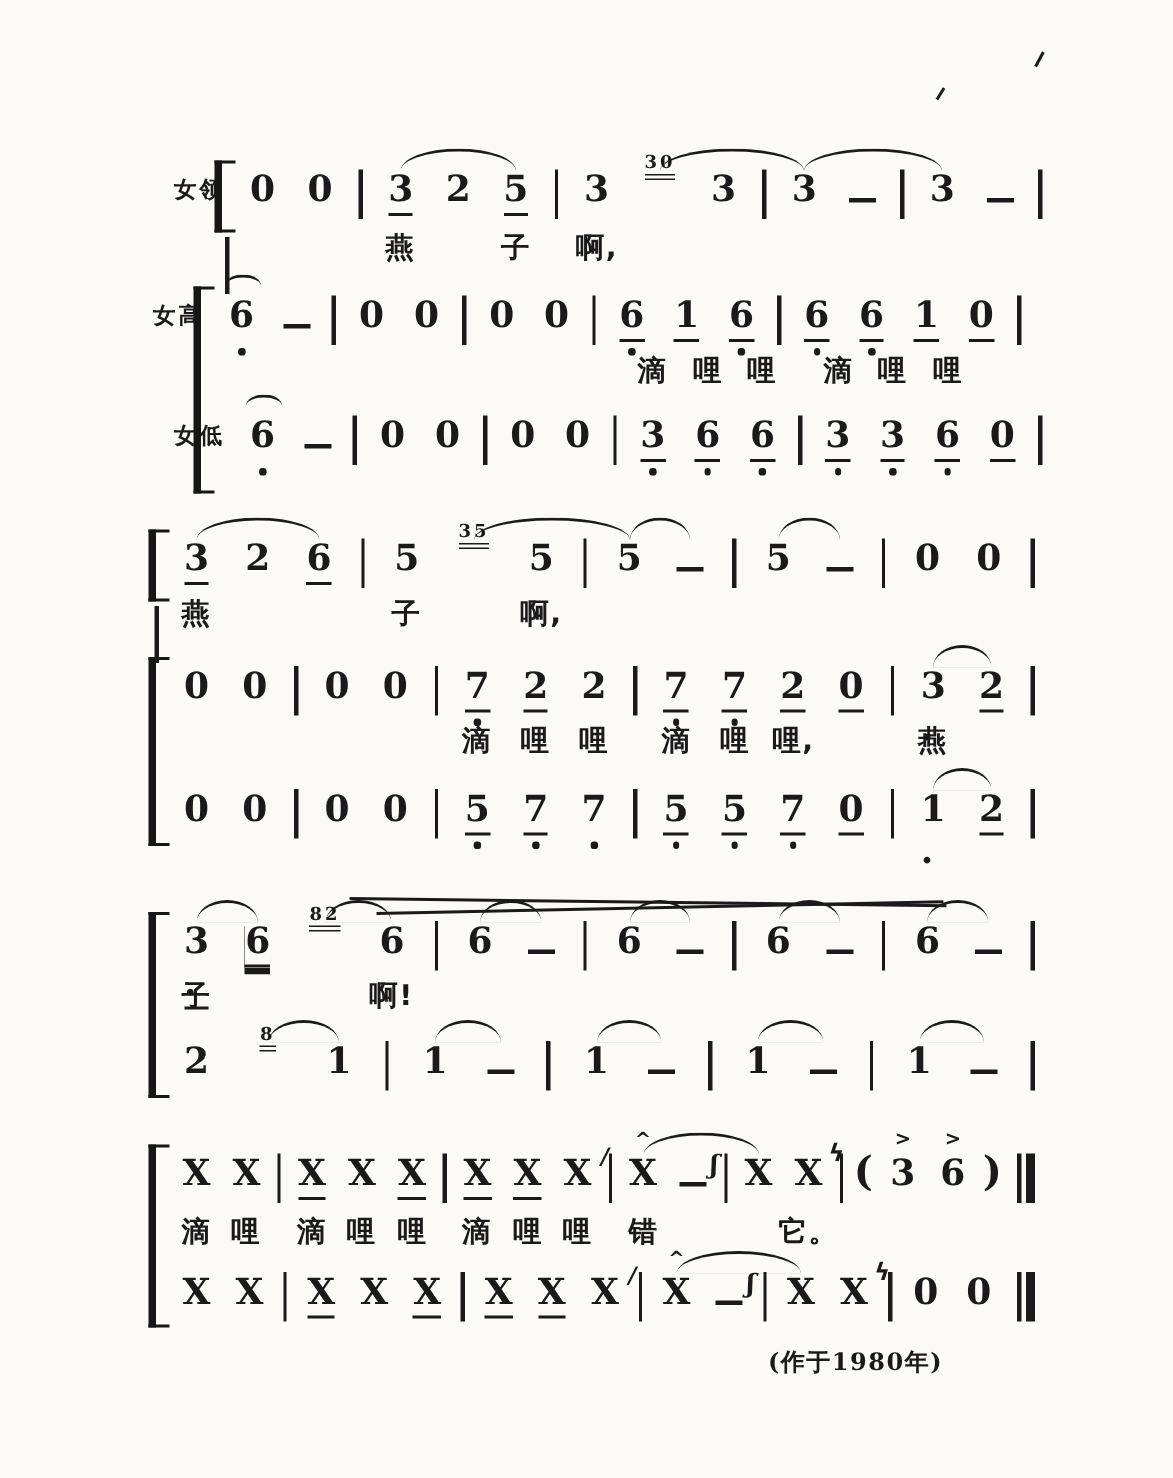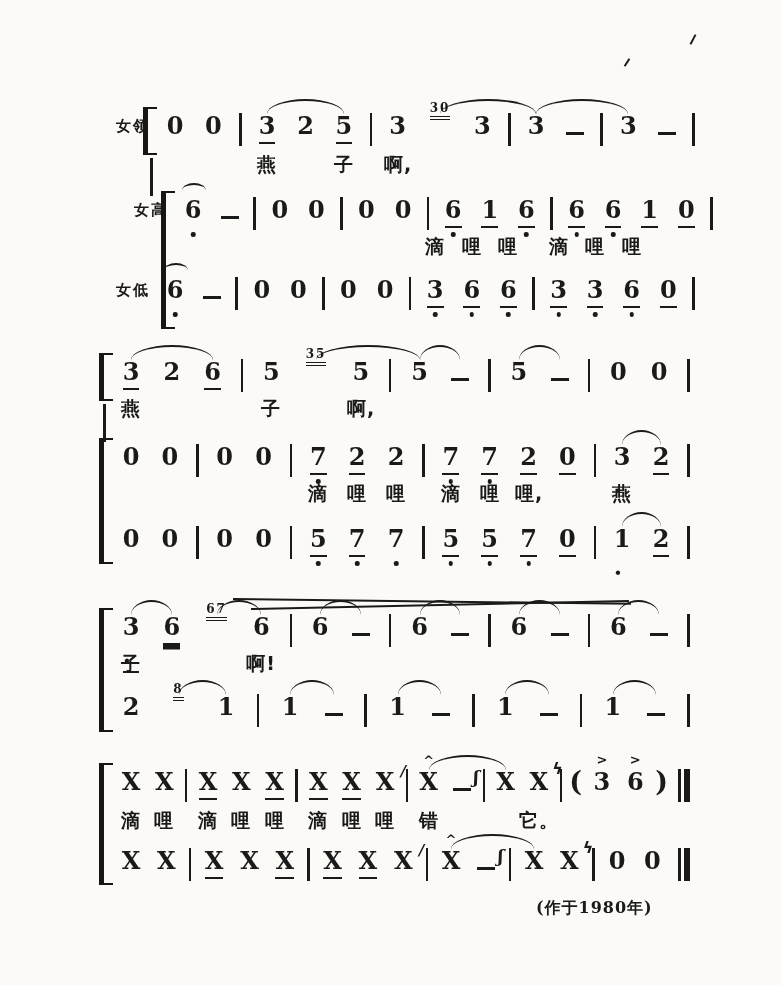--- a/index.html
+++ b/index.html
@@ -36,21 +36,21 @@
   .gtxt{font:700 12px "DejaVu Serif",serif;letter-spacing:2px;border-bottom:4px double #1a1a1a;padding-bottom:1px;}
   .tok.paren{width:12px;}
   .paren .glyph{font-size:27px;font-weight:700;}
   .arc{position:absolute;top:-13px;height:13px;border-top:2.2px solid #1a1a1a;border-radius:100% 100% 0 0 / 200% 200% 0 0;}
   .arc.small{border-radius:100% 100% 0 0;}
   .vlabel{position:absolute;left:-62px;top:5px;width:52px;font:700 15px "DejaVu Sans",sans-serif;letter-spacing:2px;white-space:nowrap;margin-left:16px;}
   .bracket{position:absolute;left:-19px;top:-5px;width:9px;border-left:5px solid #161616;border-top:2.5px solid #161616;border-bottom:2.5px solid #161616;}
   .lyrics-row{position:absolute;height:26px;}
   .lyr{position:absolute;transform:translateX(-50%);font:700 19px "DejaVu Sans",sans-serif;white-space:nowrap;letter-spacing:1px;}
   .mark{position:absolute;background:#1a1a1a;}
-  #footer{position:absolute;font:700 16px "DejaVu Serif",serif;letter-spacing:1px;margin-left:24px;}
+  #footer{position:absolute;font:700 16px "DejaVu Serif",serif;letter-spacing:1px;}
 </style>
 </head>
 <body>
 
 <div id="sheet">
   <div id="footer" style="left:512px;top:898px;">(作于1980年)</div>
 <div class="score-line" style="left: 162px; top: 112px; width: 533px;">
       <div class="vlabel">女领</div>
       <div class="bracket" style="height: 44px;"></div>
       <div class="tokens">
@@ -108,21 +108,21 @@
         <div class="arc" style="left: 105px; width: 77px;"></div>
         <div class="arc" style="left: 278px; width: 96px;"></div>
         <div class="arc" style="left: 374px; width: 92px;"></div>
       </div>
     </div>
     <div class="lyrics-row" style="left: 162px; top: 152px; width: 533px;">
       <div class="lyr" style="left: 105px;">燕</div>
       <div class="lyr" style="left: 182px;">子</div>
       <div class="lyr" style="left: 236px;">啊,</div>
     </div>
-    <div class="score-line" style="left: 180px; top: 196px; width: 533px;">
+    <div class="score-line" style="left: 148px; top: 196px; width: 533px;">
       <div class="vlabel">女高</div>
       <div class="bracket" style="height: 134px;"></div>
       <div class="tokens">
         <div class="tok note">
           <div class="glyph">6</div>
           <div class="dotb"></div>
         </div>
         <div class="tok dash">
           <div class="dashbar"></div>
         </div>
@@ -461,21 +461,21 @@
     <div class="score-line" style="left: 118px; top: 613px; width: 572px;">
       <div class="bracket" style="height: 120px;"></div>
       <div class="tokens">
         <div class="tok note">
           <div class="glyph u1">3<div class="dota">.</div></div>
         </div>
         <div class="tok note">
           <div class="glyph u2">6</div>
         </div>
         <div class="tok grace">
-          <div class="gtxt">67</div>
+          <div class="gtxt">82</div>
         </div>
         <div class="tok note">
           <div class="glyph">6</div>
         </div>
         <div class="tok bar">
           <div class="barline-stroke"></div>
         </div>
         <div class="tok note">
           <div class="glyph">6</div>
         </div>

